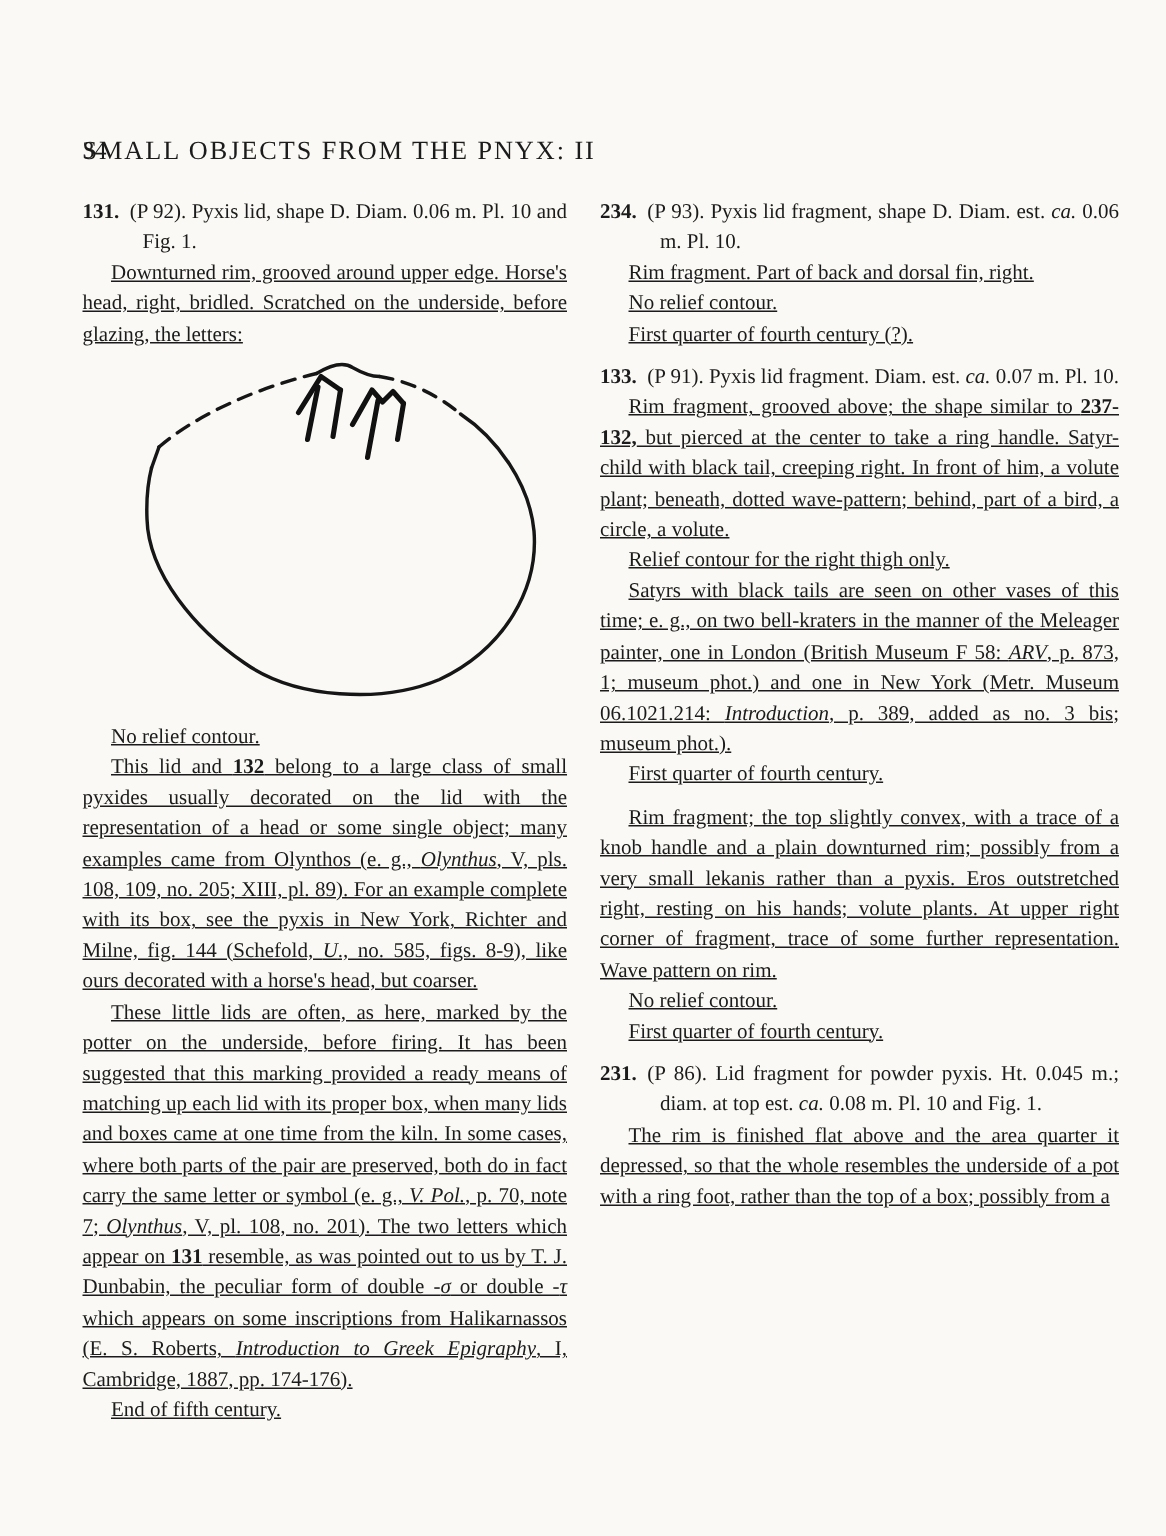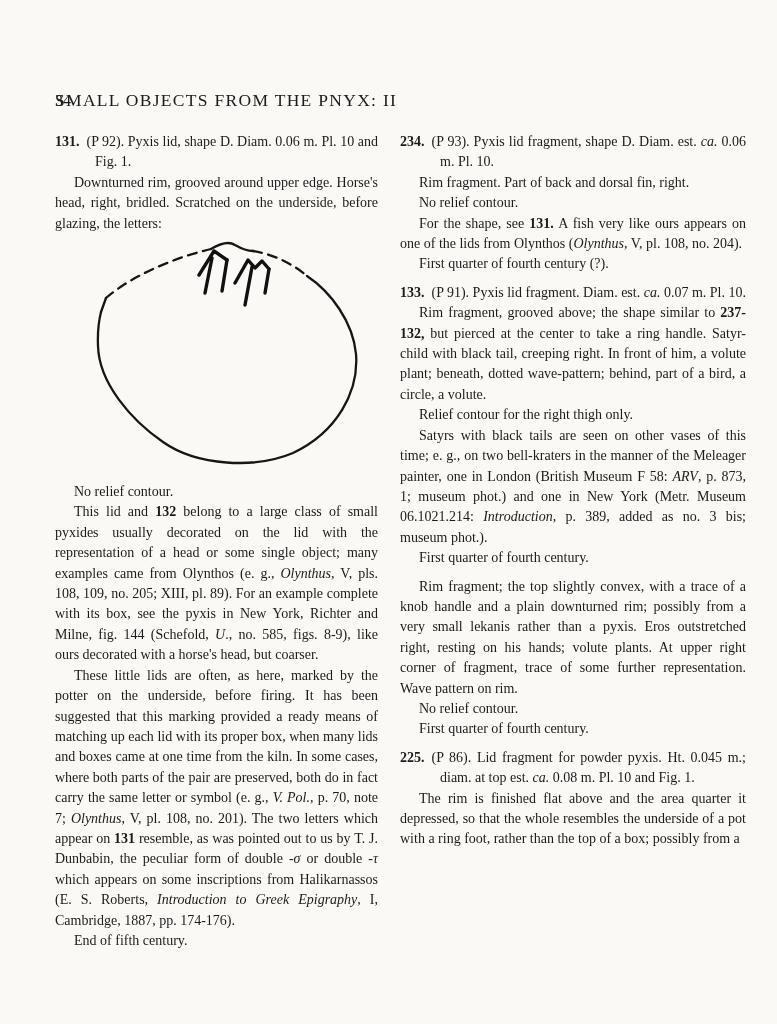--- a/index.html
+++ b/index.html
@@ -53,20 +53,21 @@
   .entry + .entry { margin-top: 8px; }
   .entry-head {
     margin: 0;
     padding-left: 40px;
     text-indent: -40px;
   }
   .entry-head .num { margin-right: 7px; }
   .body-p {
     margin: 0;
     text-indent: 19px;
+    text-decoration: underline;
   }
   .lid-figure {
     margin: 6px 0 12px 30px;
     width: 292px;
     height: 230px;
   }
   .lid-figure svg { display: block; }
   i { font-style: italic; }
   b, .num { font-weight: bold; }
 </style>
@@ -119,38 +120,37 @@
         <p class="body-p">End of fifth century.</p>
       </section>
     </div>
 
     <div class="col col-right">
 
       <section class="entry">
         <p class="entry-head"><b class="num">234.</b><span>(P 93). Pyxis lid fragment, shape D. Diam. est. <i>ca.</i> 0.06 m. Pl. 10.</span></p>
         <p class="body-p">Rim fragment. Part of back and dorsal fin, right.</p>
         <p class="body-p">No relief contour.</p>
-        <p class="body-p">For the shape, see <b>131.</b> A fish very like ours appears on one of the lids from Olynthos (<i>Olynthus</i>, V, pl. 108, no. 204).</p>
         <p class="body-p">First quarter of fourth century (?).</p>
       </section>
 
       <section class="entry">
         <p class="entry-head"><b class="num">133.</b><span>(P 91). Pyxis lid fragment. Diam. est. <i>ca.</i> 0.07 m. Pl. 10.</span></p>
         <p class="body-p">Rim fragment, grooved above; the shape similar to <b>237-132,</b> but pierced at the center to take a ring handle. Satyr-child with black tail, creeping right. In front of him, a volute plant; beneath, dotted wave-pattern; behind, part of a bird, a circle, a volute.</p>
         <p class="body-p">Relief contour for the right thigh only.</p>
         <p class="body-p">Satyrs with black tails are seen on other vases of this time; e. g., on two bell-kraters in the manner of the Meleager painter, one in London (British Museum F 58: <i>ARV</i>, p. 873, 1; museum phot.) and one in New York (Metr. Museum 06.1021.214: <i>Introduction</i>, p. 389, added as no. 3 bis; museum phot.).</p>
         <p class="body-p">First quarter of fourth century.</p>
       </section>
 
       <section class="entry">
         <p class="body-p">Rim fragment; the top slightly convex, with a trace of a knob handle and a plain downturned rim; possibly from a very small lekanis rather than a pyxis. Eros outstretched right, resting on his hands; volute plants. At upper right corner of fragment, trace of some further representation. Wave pattern on rim.</p>
         <p class="body-p">No relief contour.</p>
         <p class="body-p">First quarter of fourth century.</p>
       </section>
 
       <section class="entry">
-        <p class="entry-head"><b class="num">225.</b><span>(P 86). Lid fragment for powder pyxis. Ht. 0.045 m.; diam. at top est. <i>ca.</i> 0.08 m. Pl. 10 and Fig. 1.</span></p>
+        <p class="entry-head"><b class="num">231.</b><span>(P 86). Lid fragment for powder pyxis. Ht. 0.045 m.; diam. at top est. <i>ca.</i> 0.08 m. Pl. 10 and Fig. 1.</span></p>
         <p class="body-p">The rim is finished flat above and the area quarter it depressed, so that the whole resembles the underside of a pot with a ring foot, rather than the top of a box; possibly from a</p>
       </section>
 
     </div>
   </div>
 </div>
 
 </body></html>

